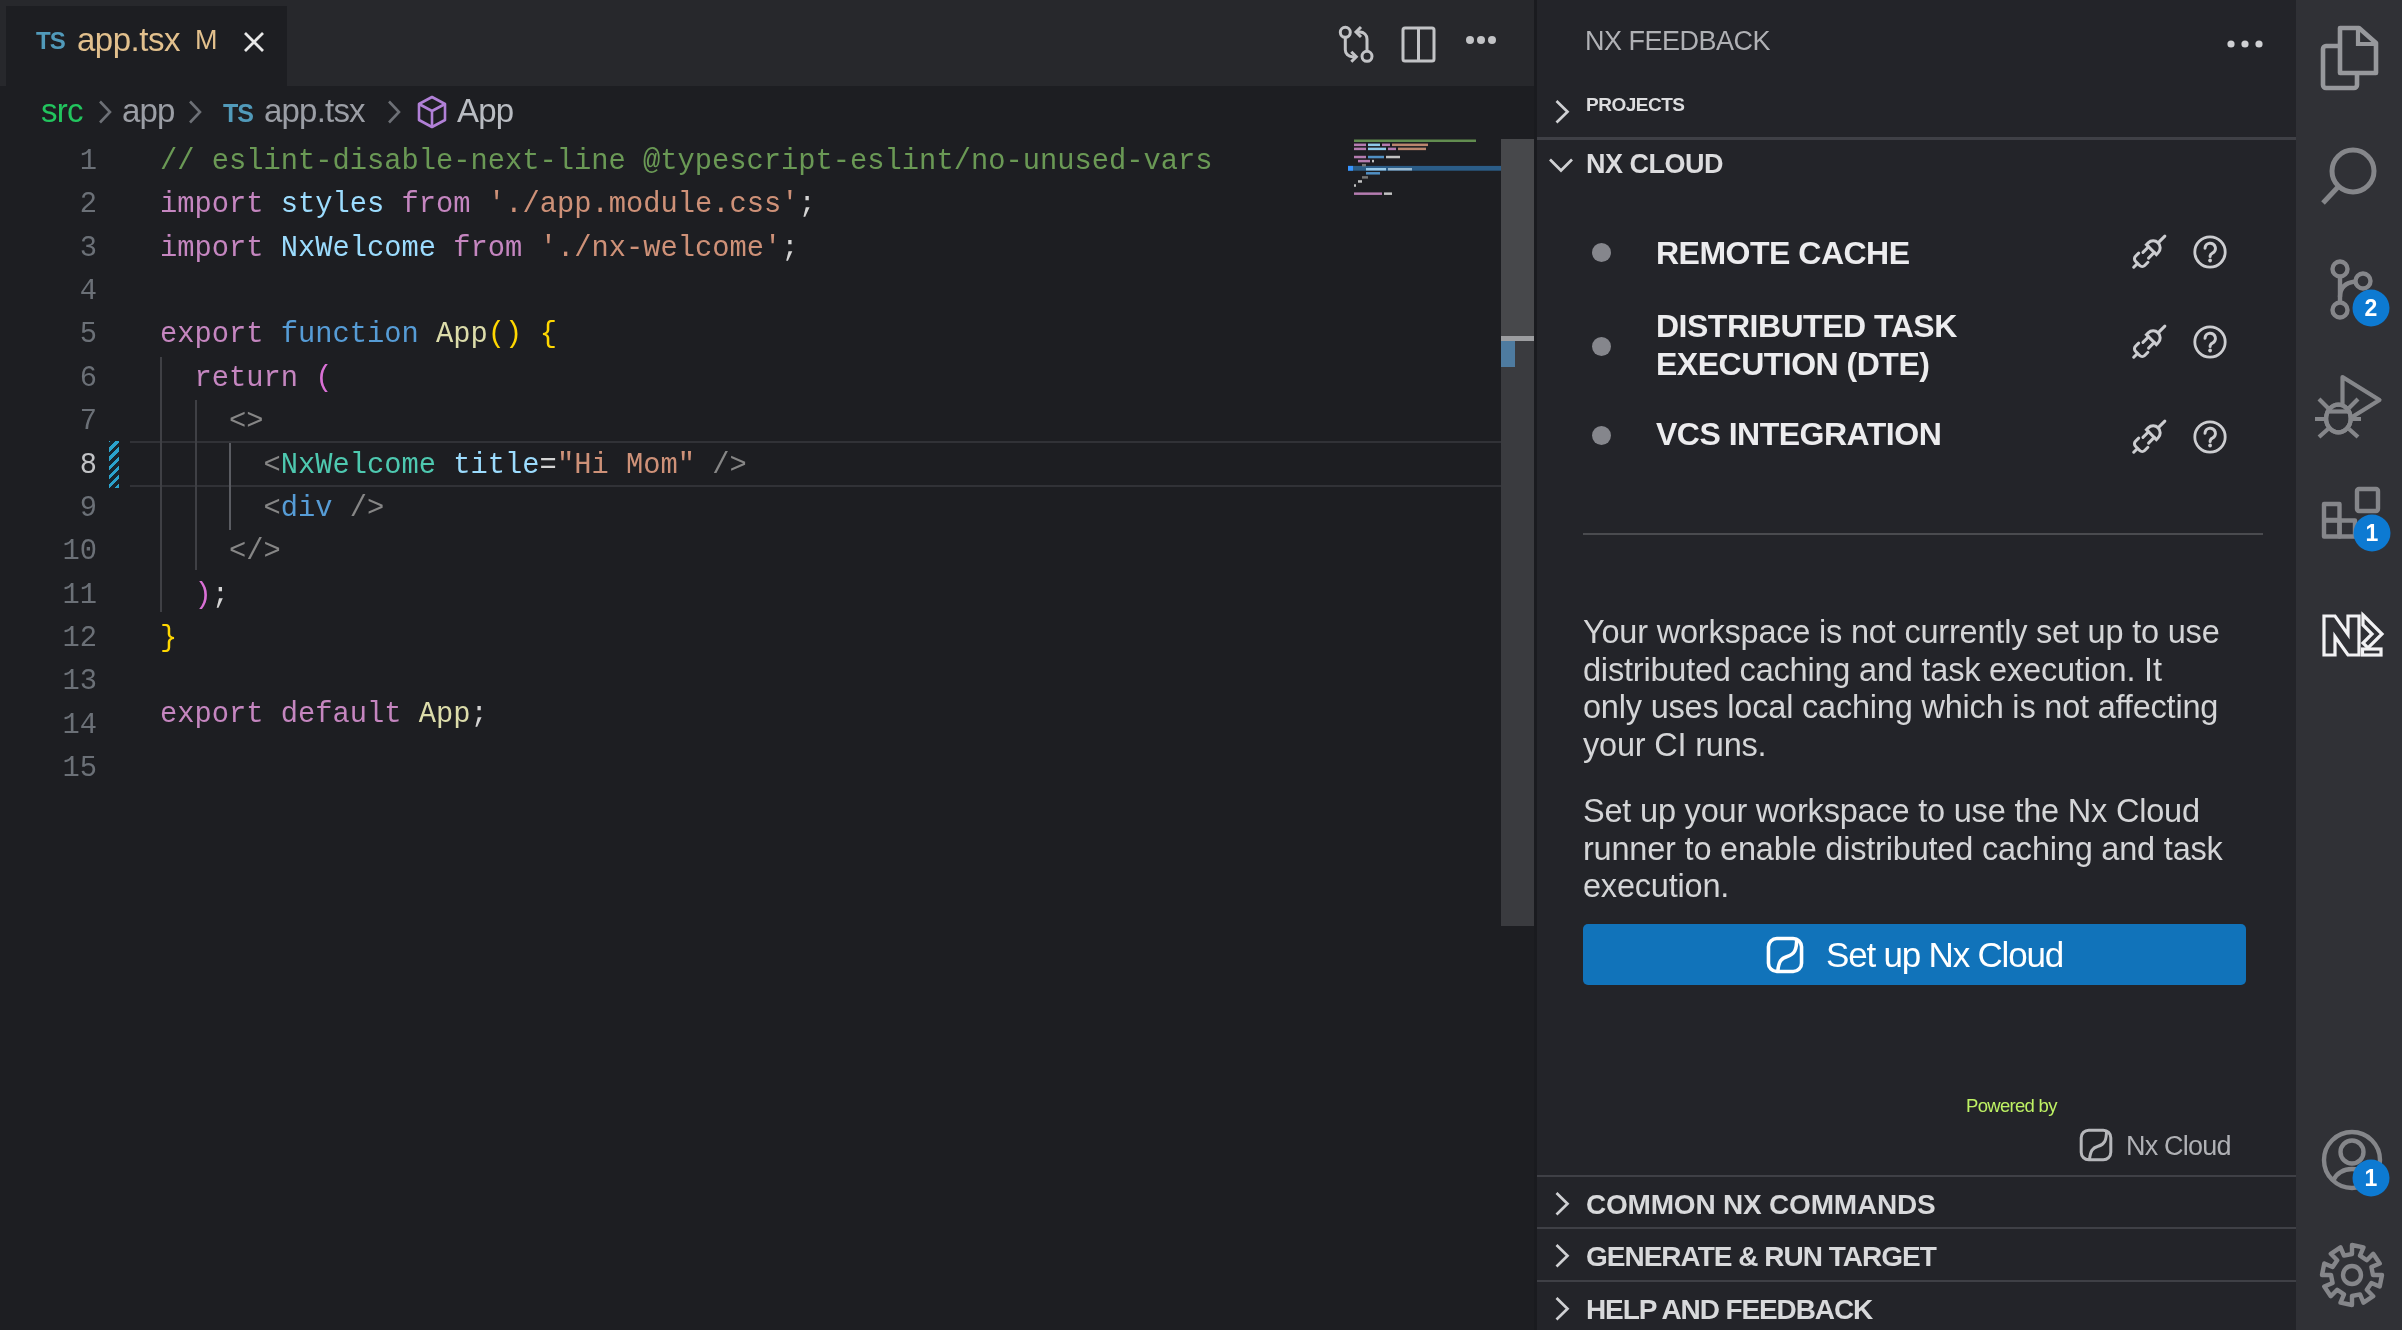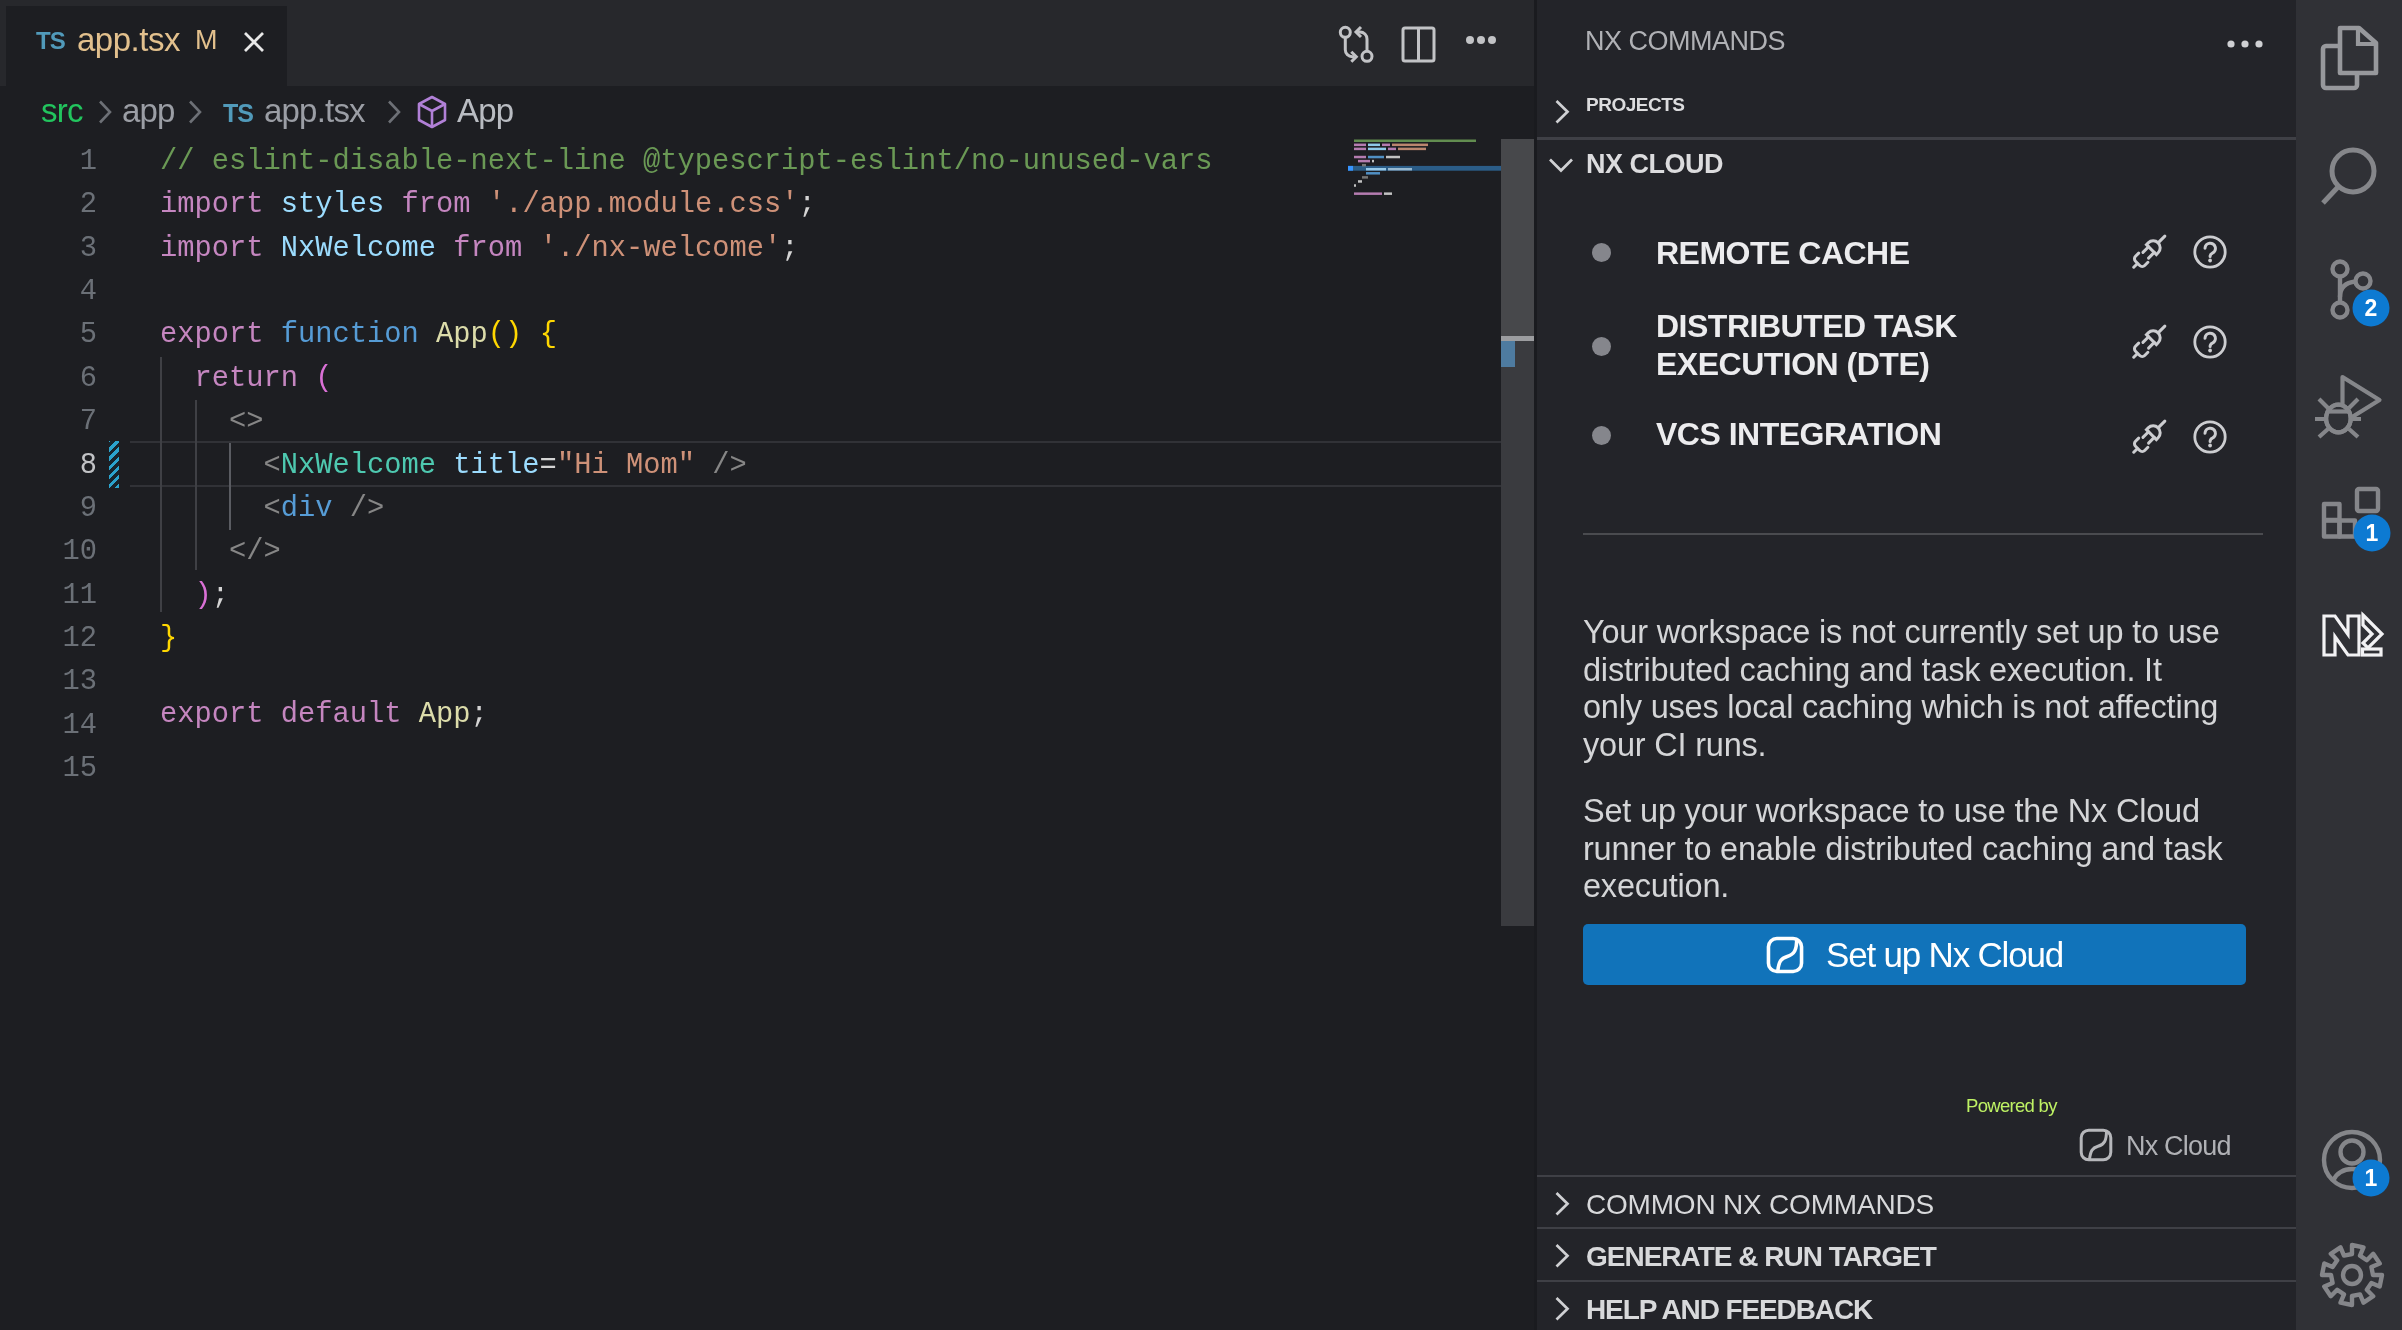--- a/index.html
+++ b/index.html
@@ -121,21 +121,21 @@
 </svg>
 
 <div class="abs" style="left:1501px;top:139px;width:33px;height:197px;background:#47484b"></div>
 <div class="abs" style="left:1501px;top:336px;width:33px;height:5px;background:#9c9da0"></div>
 <div class="abs" style="left:1501px;top:341px;width:33px;height:585px;background:#3a3b3f"></div>
 <div class="abs" style="left:1501px;top:341px;width:14px;height:26px;background:#4e7ba0"></div>
 
 <div class="abs" style="left:1534px;top:0;width:3px;height:1330px;background:#1a1b1f"></div>
 
 <div class="abs" style="left:1537px;top:0;width:759px;height:1330px;background:#232429">
-<div class="abs" style="left:48px;top:26px;font-size:27px;letter-spacing:-0.5px;color:#b0b1b5">NX COMMANDS</div>
+<div class="abs" style="left:48px;top:26px;font-size:27px;letter-spacing:-0.5px;color:#b0b1b5">NX FEEDBACK</div>
 <svg class="abs" style="left:686px;top:36px" width="48" height="16" viewBox="0 0 48 16">
       <g fill="#cfd0d3">
         <circle cx="8" cy="8" r="3.6"></circle>
         <circle cx="22" cy="8" r="3.6"></circle>
         <circle cx="36" cy="8" r="3.6"></circle>
       </g>
     </svg>
 <svg class="abs" style="left:17px;top:99px" width="16" height="26" viewBox="0 0 16 26">
       <path d="M2.5 2 L13.5 12.8 L2.5 23.5" stroke="#cfd0d3" stroke-width="2.7" fill="none"></path>
     </svg>
@@ -213,21 +213,21 @@
 <rect x="2.2" y="2.2" width="29.6" height="29.6" rx="7.5" stroke="#b6b7bb" stroke-width="3.0" fill="none"></rect>
 <path d="M10.5,31.5 C11.5,22.5 13.5,20 19,18.3 C25.5,16.4 27.5,12.5 27.5,2.5" stroke="#b6b7bb" stroke-width="3.0" fill="none"></path>
     </svg>
 <div class="abs" style="left:589px;top:1131px;font-size:27px;letter-spacing:-0.8px;color:#b0b1b5">Nx Cloud</div>
 <div class="abs" style="left:0;top:1175px;width:759px;height:2px;background:#3f4046"></div>
 <div class="abs" style="left:0;top:1227px;width:759px;height:2px;background:#3f4046"></div>
 <div class="abs" style="left:0;top:1280px;width:759px;height:2px;background:#3f4046"></div>
 <svg class="abs" style="left:17px;top:1191px" width="16" height="26" viewBox="0 0 16 26">
       <path d="M2.5 2 L13.5 12.8 L2.5 23.5" stroke="#cfd0d3" stroke-width="2.7" fill="none"></path>
     </svg>
-<div class="abs" style="left:49px;top:1189px;font-size:28px;font-weight:normal;letter-spacing:-0.2px;color:#d8d9db">COMMON NX COMMANDS</div>
+<div class="abs" style="left:49px;top:1189px;font-size:28px;font-weight:bold;letter-spacing:-0.2px;color:#d8d9db">COMMON NX COMMANDS</div>
 <svg class="abs" style="left:17px;top:1243px" width="16" height="26" viewBox="0 0 16 26">
       <path d="M2.5 2 L13.5 12.8 L2.5 23.5" stroke="#cfd0d3" stroke-width="2.7" fill="none"></path>
     </svg>
 <div class="abs" style="left:49px;top:1241px;font-size:28px;font-weight:bold;letter-spacing:-1px;color:#d8d9db">GENERATE &amp; RUN TARGET</div>
 <svg class="abs" style="left:17px;top:1296px" width="16" height="26" viewBox="0 0 16 26">
       <path d="M2.5 2 L13.5 12.8 L2.5 23.5" stroke="#cfd0d3" stroke-width="2.7" fill="none"></path>
     </svg>
 <div class="abs" style="left:49px;top:1294px;font-size:28px;font-weight:bold;letter-spacing:-1.1px;color:#d8d9db">HELP AND FEEDBACK</div>
 </div>
 

